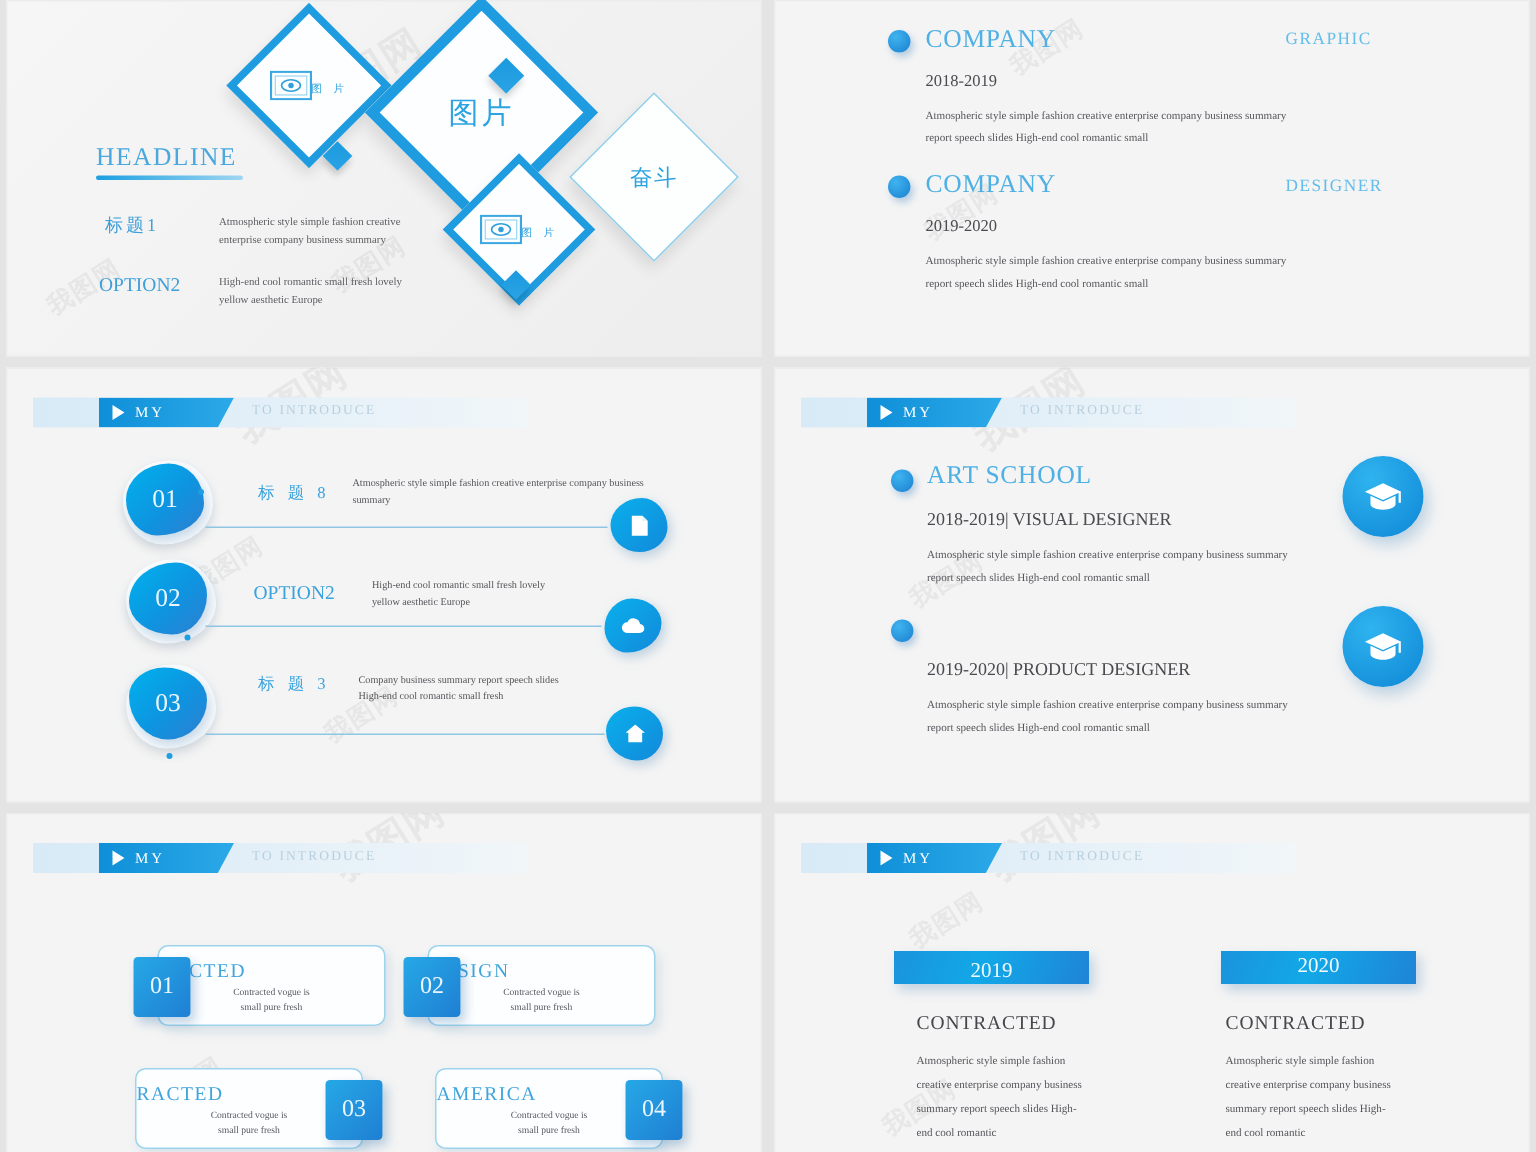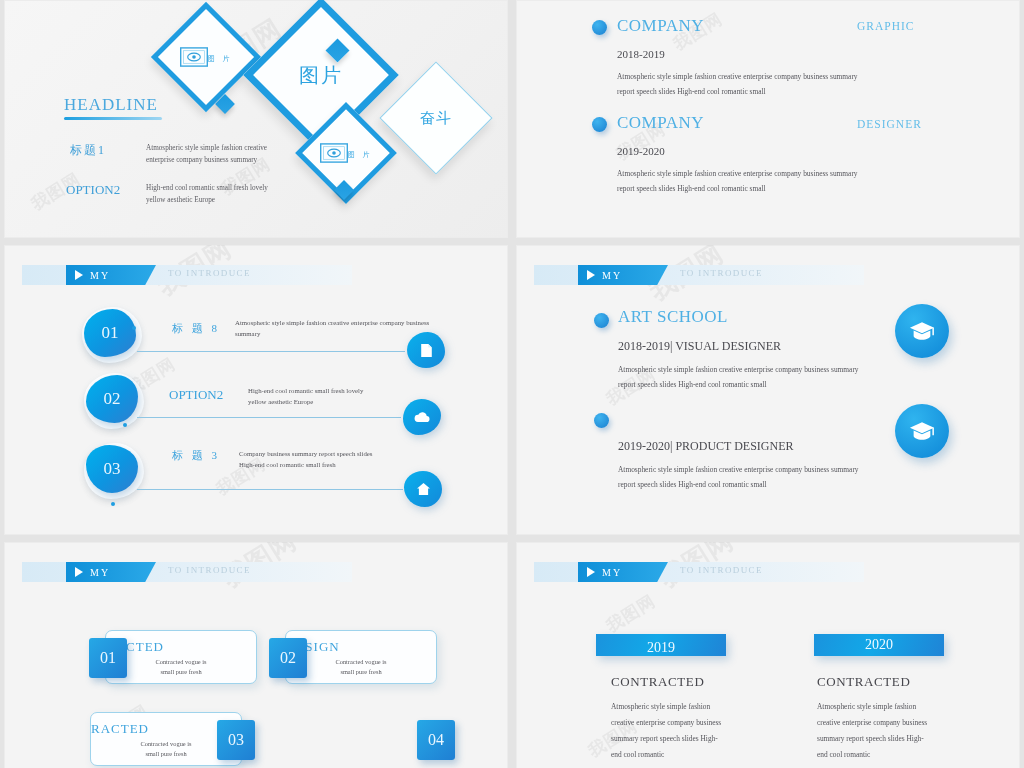--- a/index.html
+++ b/index.html
@@ -413,20 +413,27 @@
       <div class="ct">RACTED</div>
       <div class="cp">
         <span>Contracted vogue is</span><br>
         <span>small pure fresh</span>
       </div>
     </div>
     <div class="numsq" style="left:213px;top:178px;">
       <span>03</span>
     </div>
 
+    <div class="card" style="left:286px;top:170px;">
+      <div class="ct">AMERICA</div>
+      <div class="cp">
+        <span>Contracted vogue is</span><br>
+        <span>small pure fresh</span>
+      </div>
+    </div>
     <div class="numsq" style="left:413px;top:178px;">
       <span>04</span>
     </div>
   </div>
 
   <div class="slide">
     <div class="wm" style="left:140px;top:0px;">我图网</div>
     <div class="wm sm" style="left:88px;top:60px;">我图网</div>
     <div class="wm sm" style="left:70px;top:185px;">我图网</div>
 

